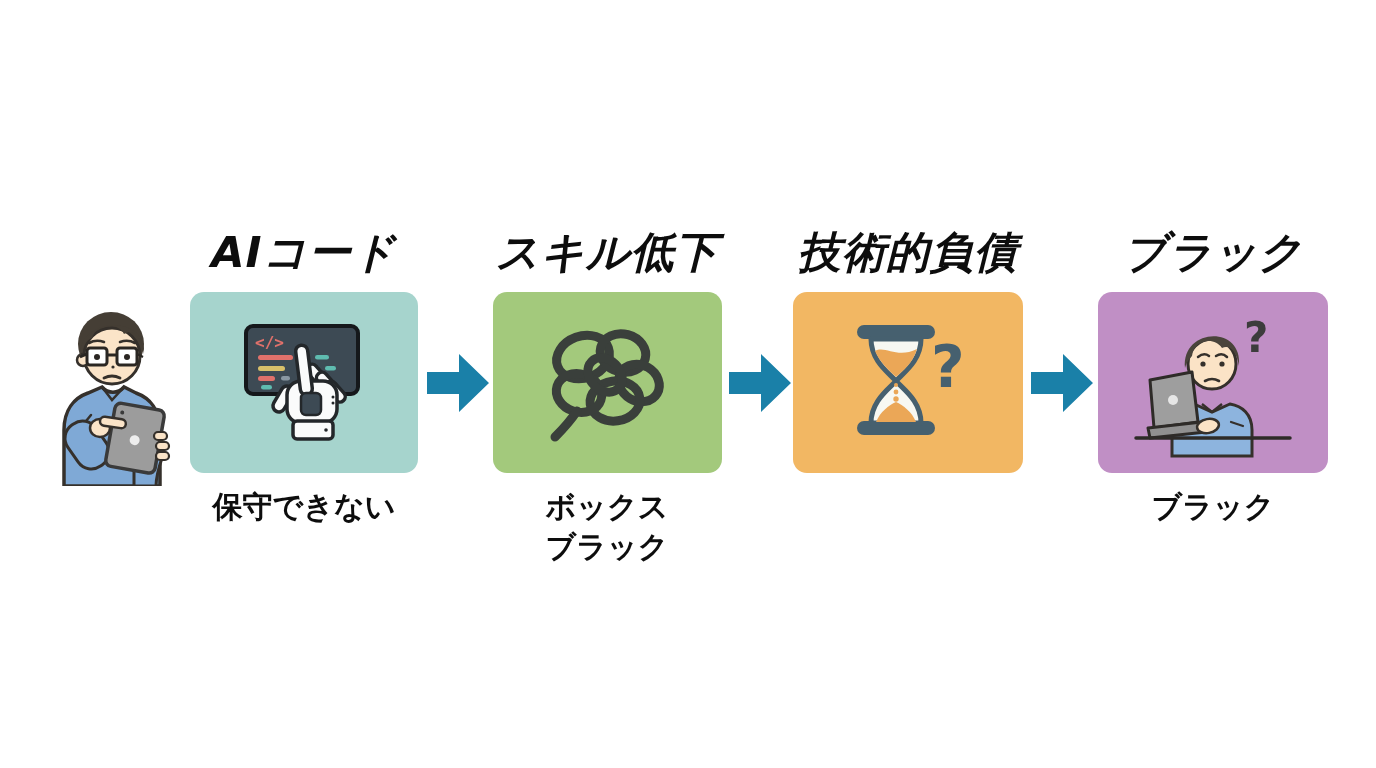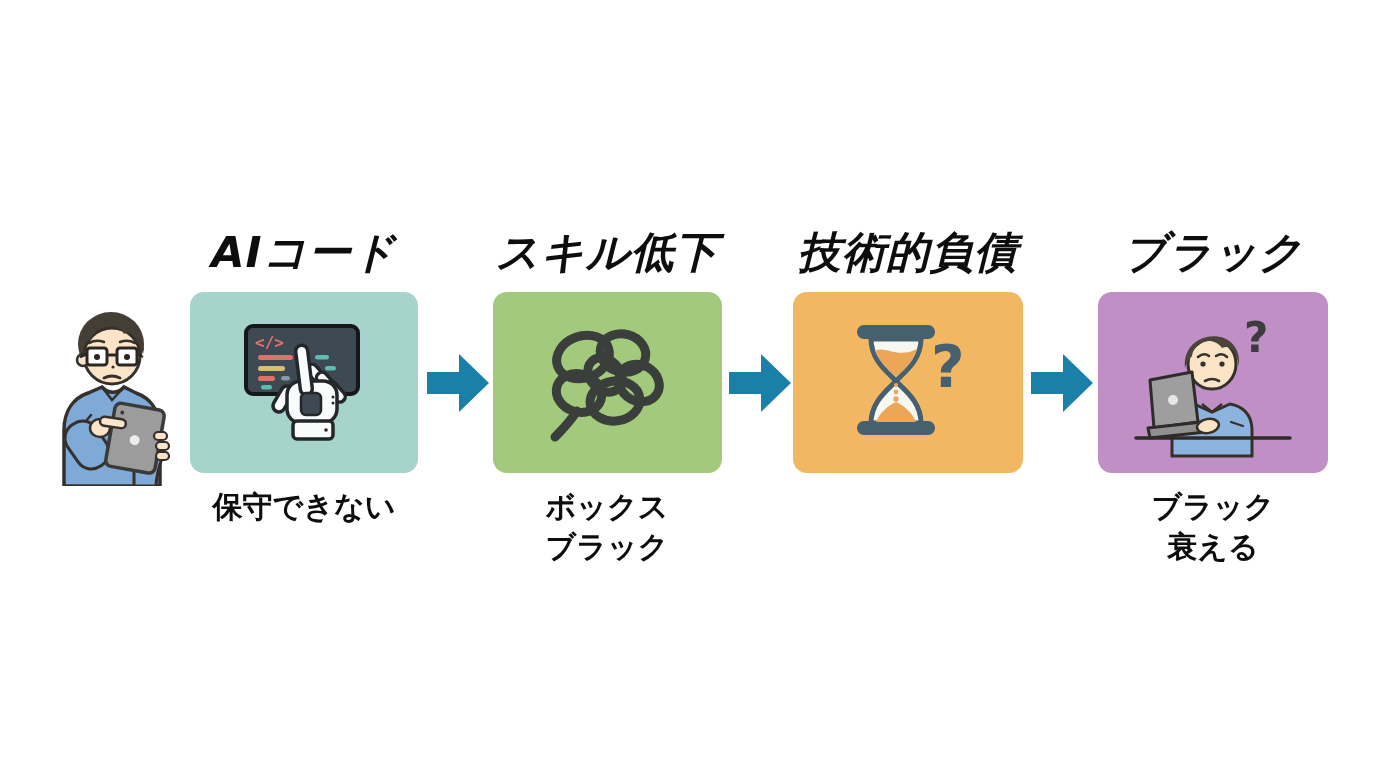--- a/index.html
+++ b/index.html
@@ -211,16 +211,15 @@
       <circle cx="45" cy="92" r="5" fill="#E6E6E6"></circle>
       <path d="M20,120 L74,114 L78,124 L22,130 Z" fill="#909090" stroke="#2E2B28" stroke-width="3" stroke-linejoin="round"></path>
 
       <ellipse cx="80" cy="118" rx="11" ry="7" transform="rotate(-10 80 118)" fill="#FBE3C6" stroke="#35302B" stroke-width="2.5"></ellipse>
 
       <path d="M8,130 L162,130" stroke="#2E2B28" stroke-width="3.5" stroke-linecap="round"></path>
     </svg>
   </div>
   <div class="step-caption" style="left:1063px">
     <div>ブラック</div>
-    <div>衰える</div>
   </div>
 
 </div>
 
 </body></html>

